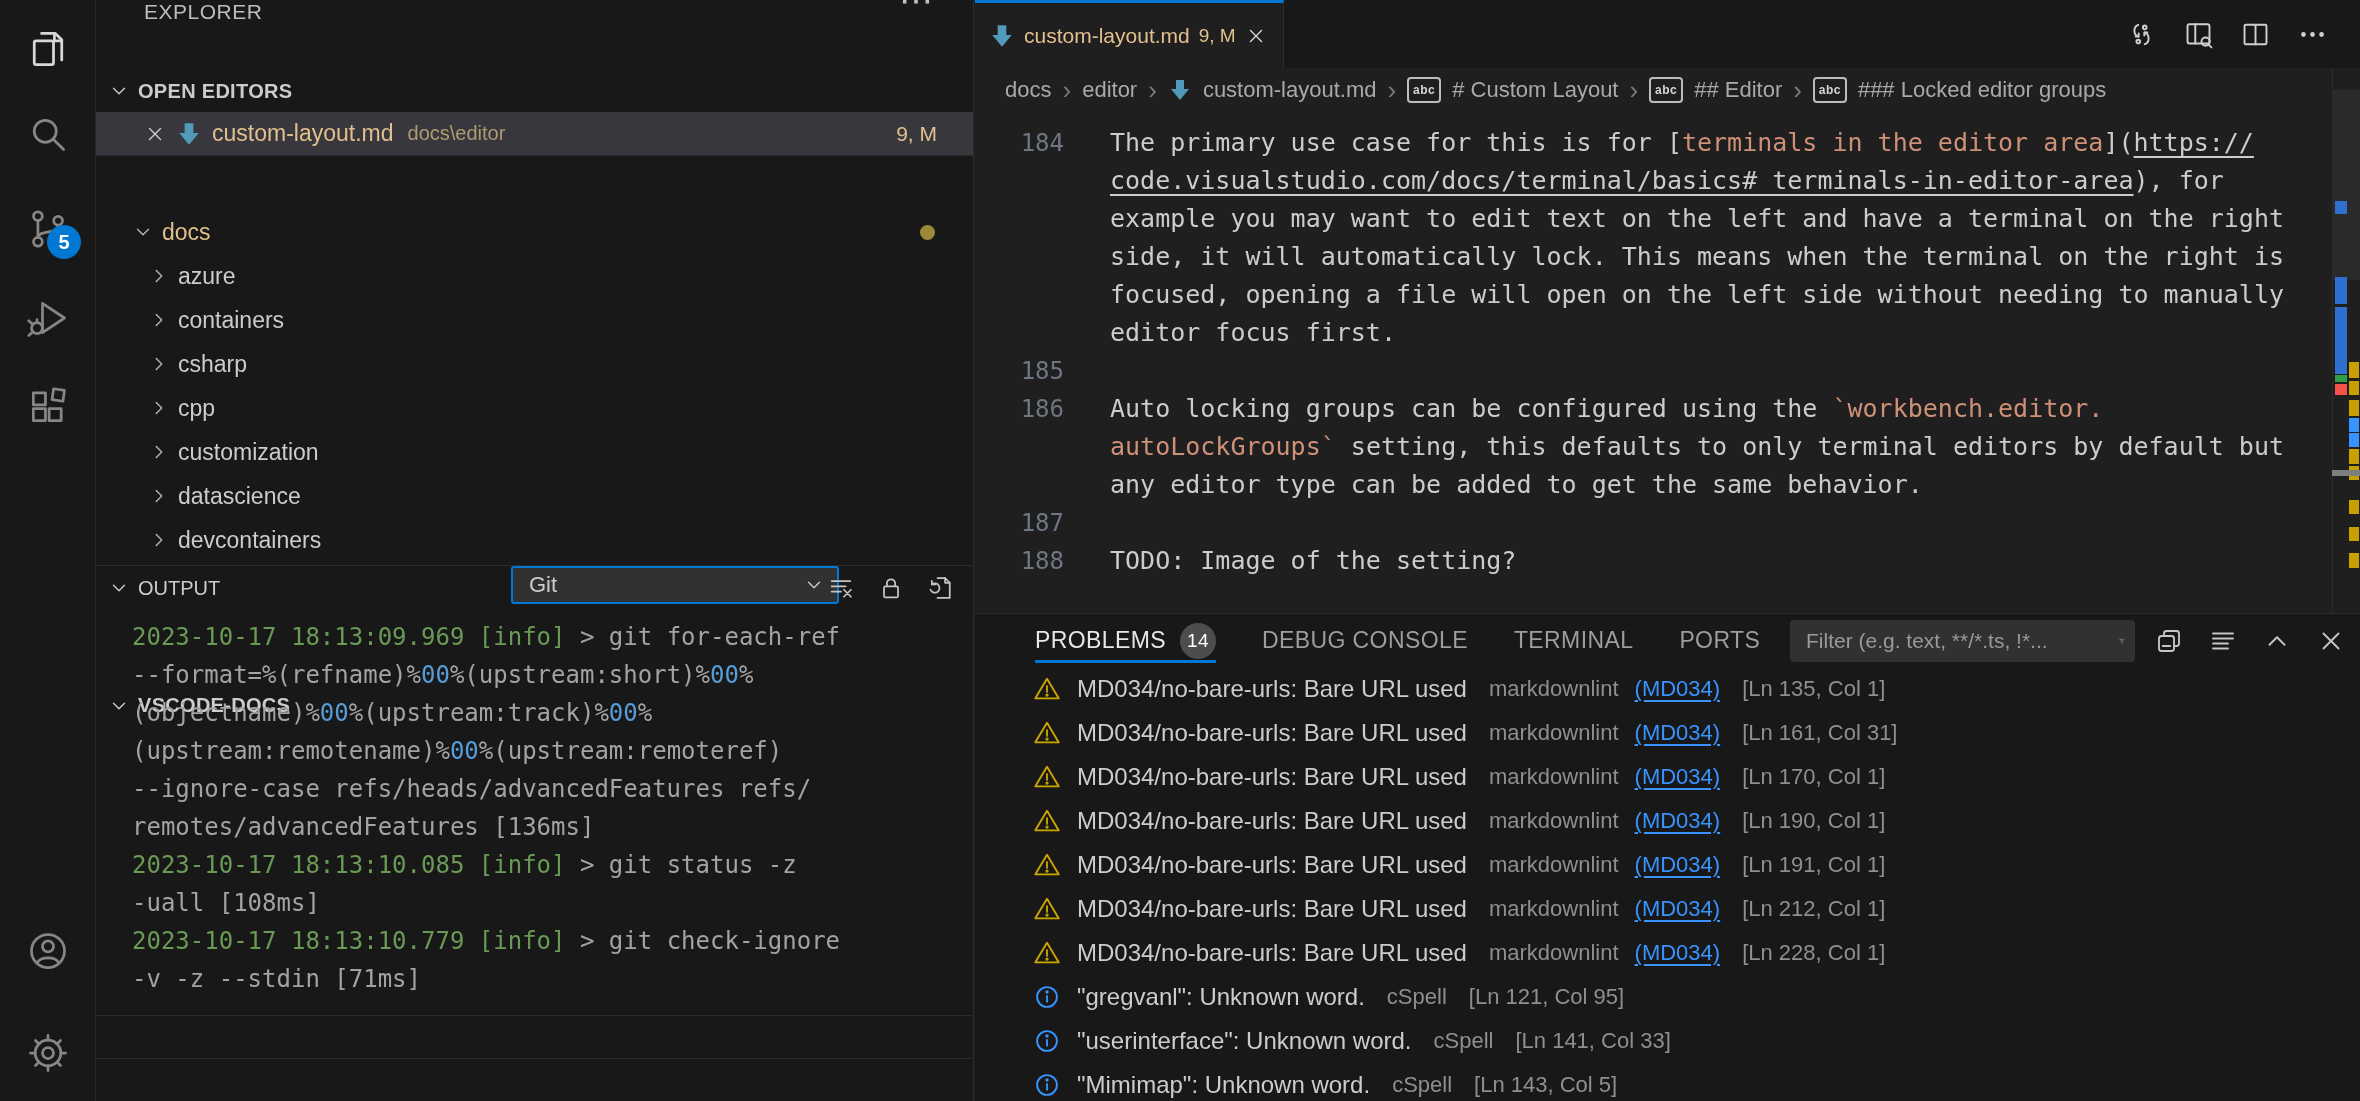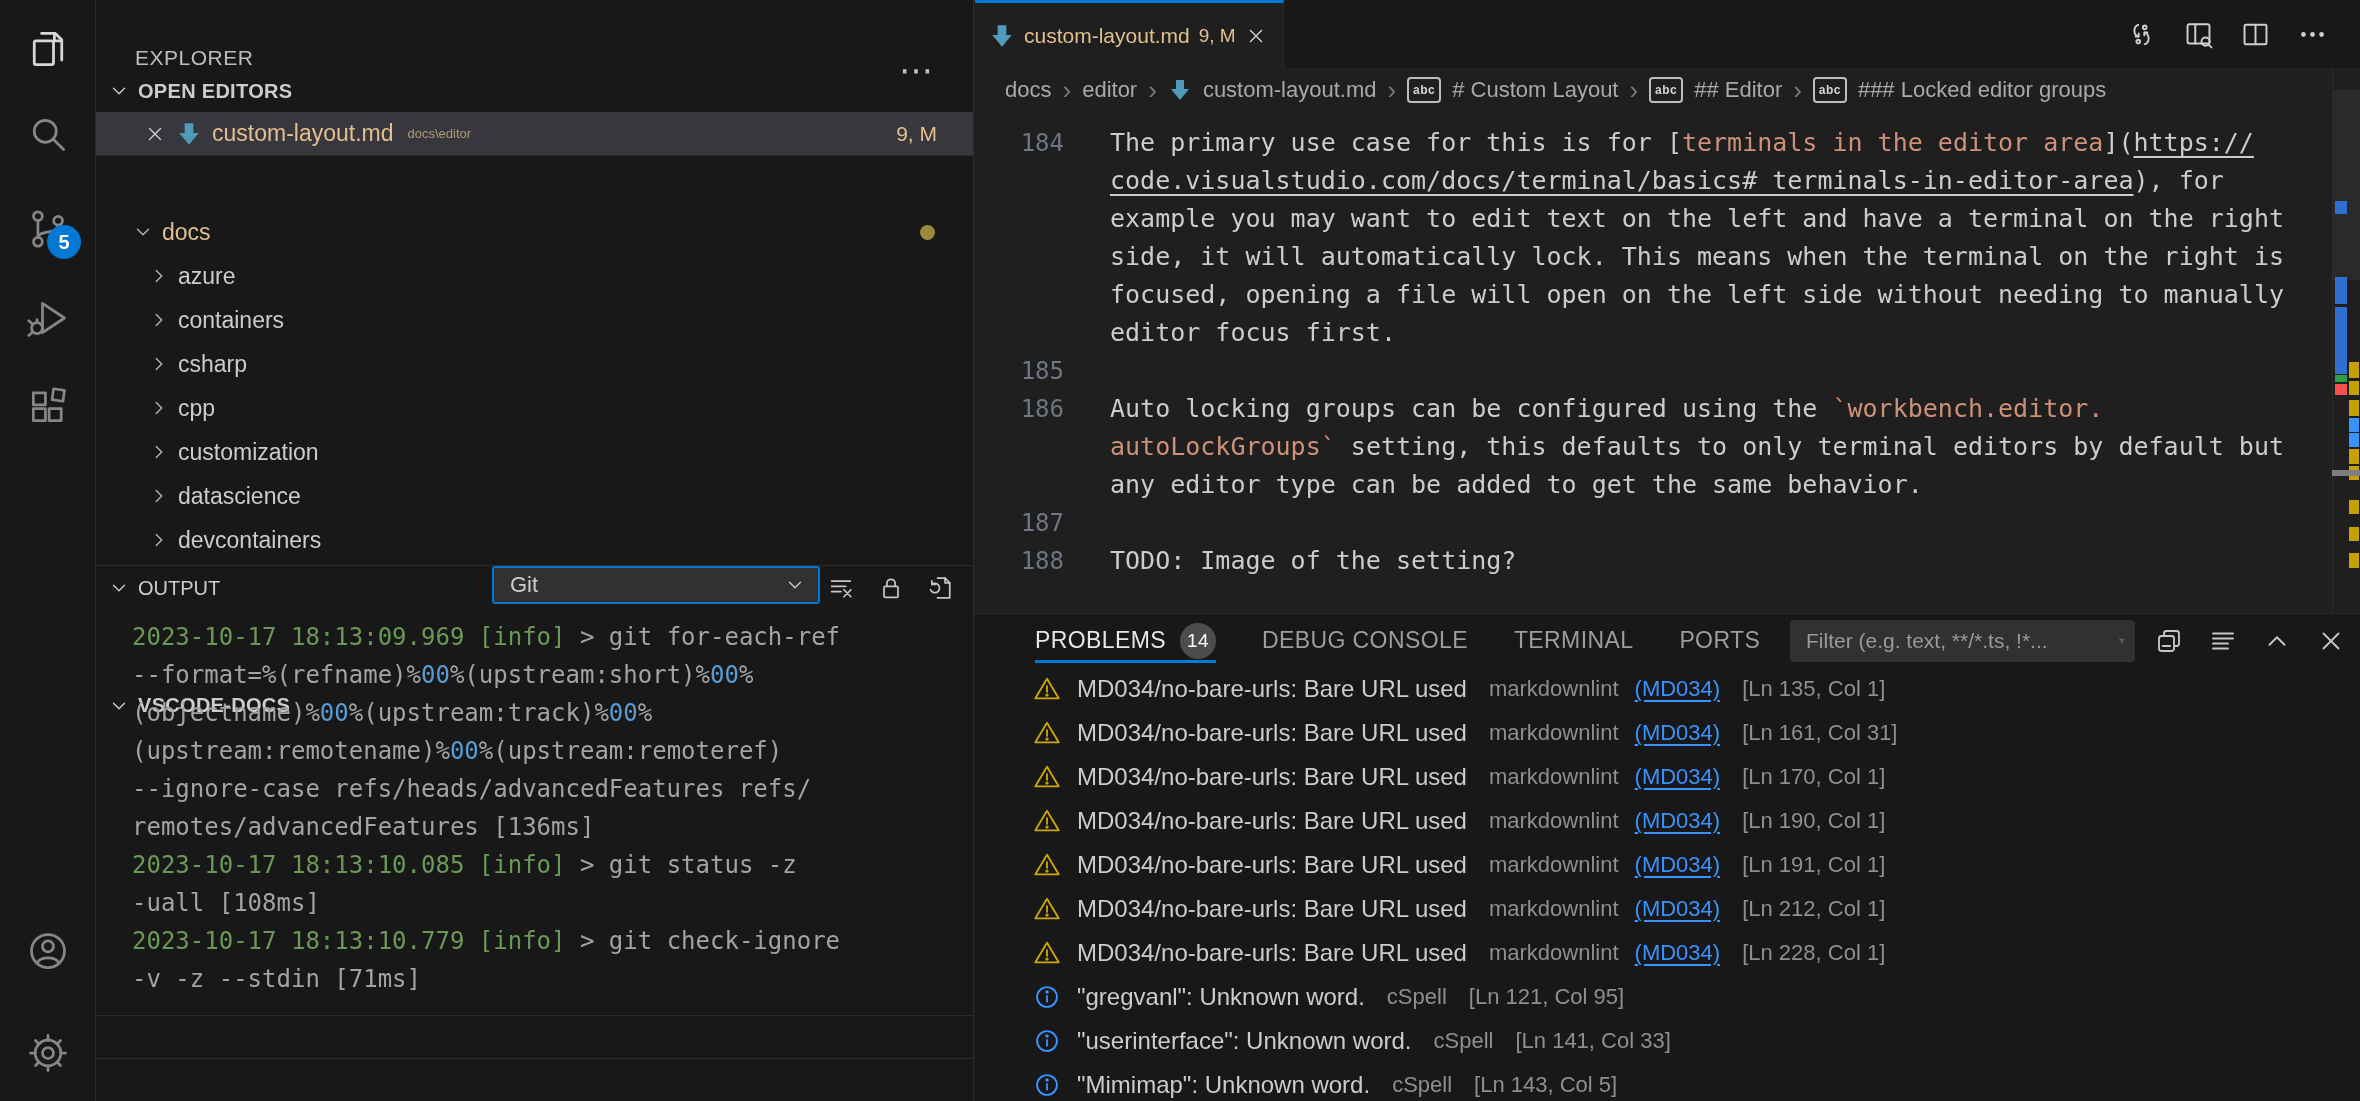--- a/index.html
+++ b/index.html
@@ -11,47 +11,47 @@
   
   .activitybar{position:absolute;left:0;top:0;width:95px;height:100%;background:#181818;border-right:1px solid #2b2b2b;}
   .ab-item{position:absolute;left:0;width:95px;height:72px;display:flex;align-items:center;justify-content:center;}
   .ab-item svg{width:44px;height:44px;stroke:#868686;}
   .ab-item.active svg{stroke:#d7d7d7;}
   .ab-badge{position:absolute;right:14px;bottom:6px;min-width:34px;height:34px;border-radius:17px;
             background:#0078d4;color:#fff;font-size:20px;font-weight:bold;display:flex;align-items:center;justify-content:center;}
 
   
   .sidebar{position:absolute;left:96px;top:0;width:878px;height:100%;background:#181818;border-right:1px solid #2b2b2b;box-sizing:border-box;}
-  .sb-title{position:absolute;top:0;left:3px;right:0;height:70px;display:flex;align-items:flex-end;padding:0 40px 0 36px;box-sizing:border-box;}
+  .sb-title{position:absolute;top:0;left:12px;right:0;height:70px;display:flex;align-items:flex-start;padding:0 40px 0 36px;box-sizing:border-box;}
   .sb-title .label{font-size:21px;color:#bdbdbd;letter-spacing:.5px;}
   .more-dots{margin-left:auto;font-size:34px;color:#c2c2c2;line-height:0;}
   .chev{width:22px;height:22px;flex:0 0 22px;}
   .chev svg{width:22px;height:22px;stroke:#cccccc;}
   .sec-head{display:flex;align-items:center;gap:8px;box-sizing:border-box;padding-left:12px;}
   .sec-head .label{font-size:20px;font-weight:bold;color:#cccccc;letter-spacing:.3px;}
   .sec-oe{position:absolute;top:70px;left:0;right:0;height:42px;}
   .oe-row{position:absolute;top:112px;left:0;right:0;height:43px;background:#37373d;display:flex;align-items:center;padding:0 36px 0 48px;box-sizing:border-box;gap:10px;}
   .oe-close svg{width:22px;height:22px;stroke:#cfcfcf;}
   .md-arrow{width:26px;height:26px;}
   .oe-name{font-size:23px;color:#e2c08d;}
-  .oe-desc{font-size:13px;color:#b09a72;margin-left:4px;}
+  .oe-desc{font-size:20px;color:#b09a72;margin-left:4px;}
   .oe-badge{margin-left:auto;font-size:21px;color:#e2c08d;}
   .sec-docs{position:absolute;top:155px;left:0;right:0;height:55px;border-top:1px solid #2b2b2b;border-bottom:1px solid #2b2b2b;}
   .tree{position:absolute;top:210px;left:0;right:0;height:355px;overflow:hidden;}
   .tree-row{height:44px;display:flex;align-items:center;gap:8px;font-size:23px;color:#cccccc;box-sizing:border-box;}
   .tree-row.root-row{padding-left:36px;color:#e2c08d;}
   .tree-row.child{padding-left:52px;}
   .tree-row .chev svg{stroke:#b5b5b5;}
   .mod-dot{margin-left:auto;margin-right:38px;width:15px;height:15px;border-radius:50%;background:#9c8a3a;}
 
   
   .output-sec{position:absolute;top:565px;left:0;right:0;height:450px;border-top:1px solid #2b2b2b;}
   .out-head{position:relative;height:44px;display:flex;align-items:center;gap:8px;padding-left:12px;}
   .out-head .label{font-size:20px;font-weight:normal;}
-  .channel-box{position:absolute;left:396px;top:0;width:328px;height:38px;background:#313131;border:2px solid #0078d4;border-radius:3px;
+  .channel-box{position:absolute;left:415px;top:0;width:328px;height:38px;background:#313131;border:2px solid #0078d4;border-radius:3px;
                display:flex;align-items:center;padding:0 12px 0 16px;box-sizing:border-box;}
   .channel-box .val{font-size:22px;color:#cccccc;}
   .channel-box svg{margin-left:auto;width:22px;height:22px;stroke:#cccccc;}
   .out-icons{position:absolute;right:18px;top:0;height:44px;display:flex;align-items:center;gap:22px;}
   .out-icons svg{width:28px;height:28px;stroke:#c5c5c5;}
   .out-body{position:absolute;top:44px;left:0;right:0;bottom:0;padding:8px 8px 0 36px;
             font-family:"DejaVu Sans Mono",monospace;font-size:24px;line-height:38px;white-space:pre;overflow:hidden;}
   .o-g{color:#6a9955;} .o-p{color:#a3a3a3;} .o-b{color:#569cd6;}
 
   .outline-sec,.timeline-sec{position:absolute;left:0;right:0;height:43px;border-top:1px solid #2b2b2b;}

